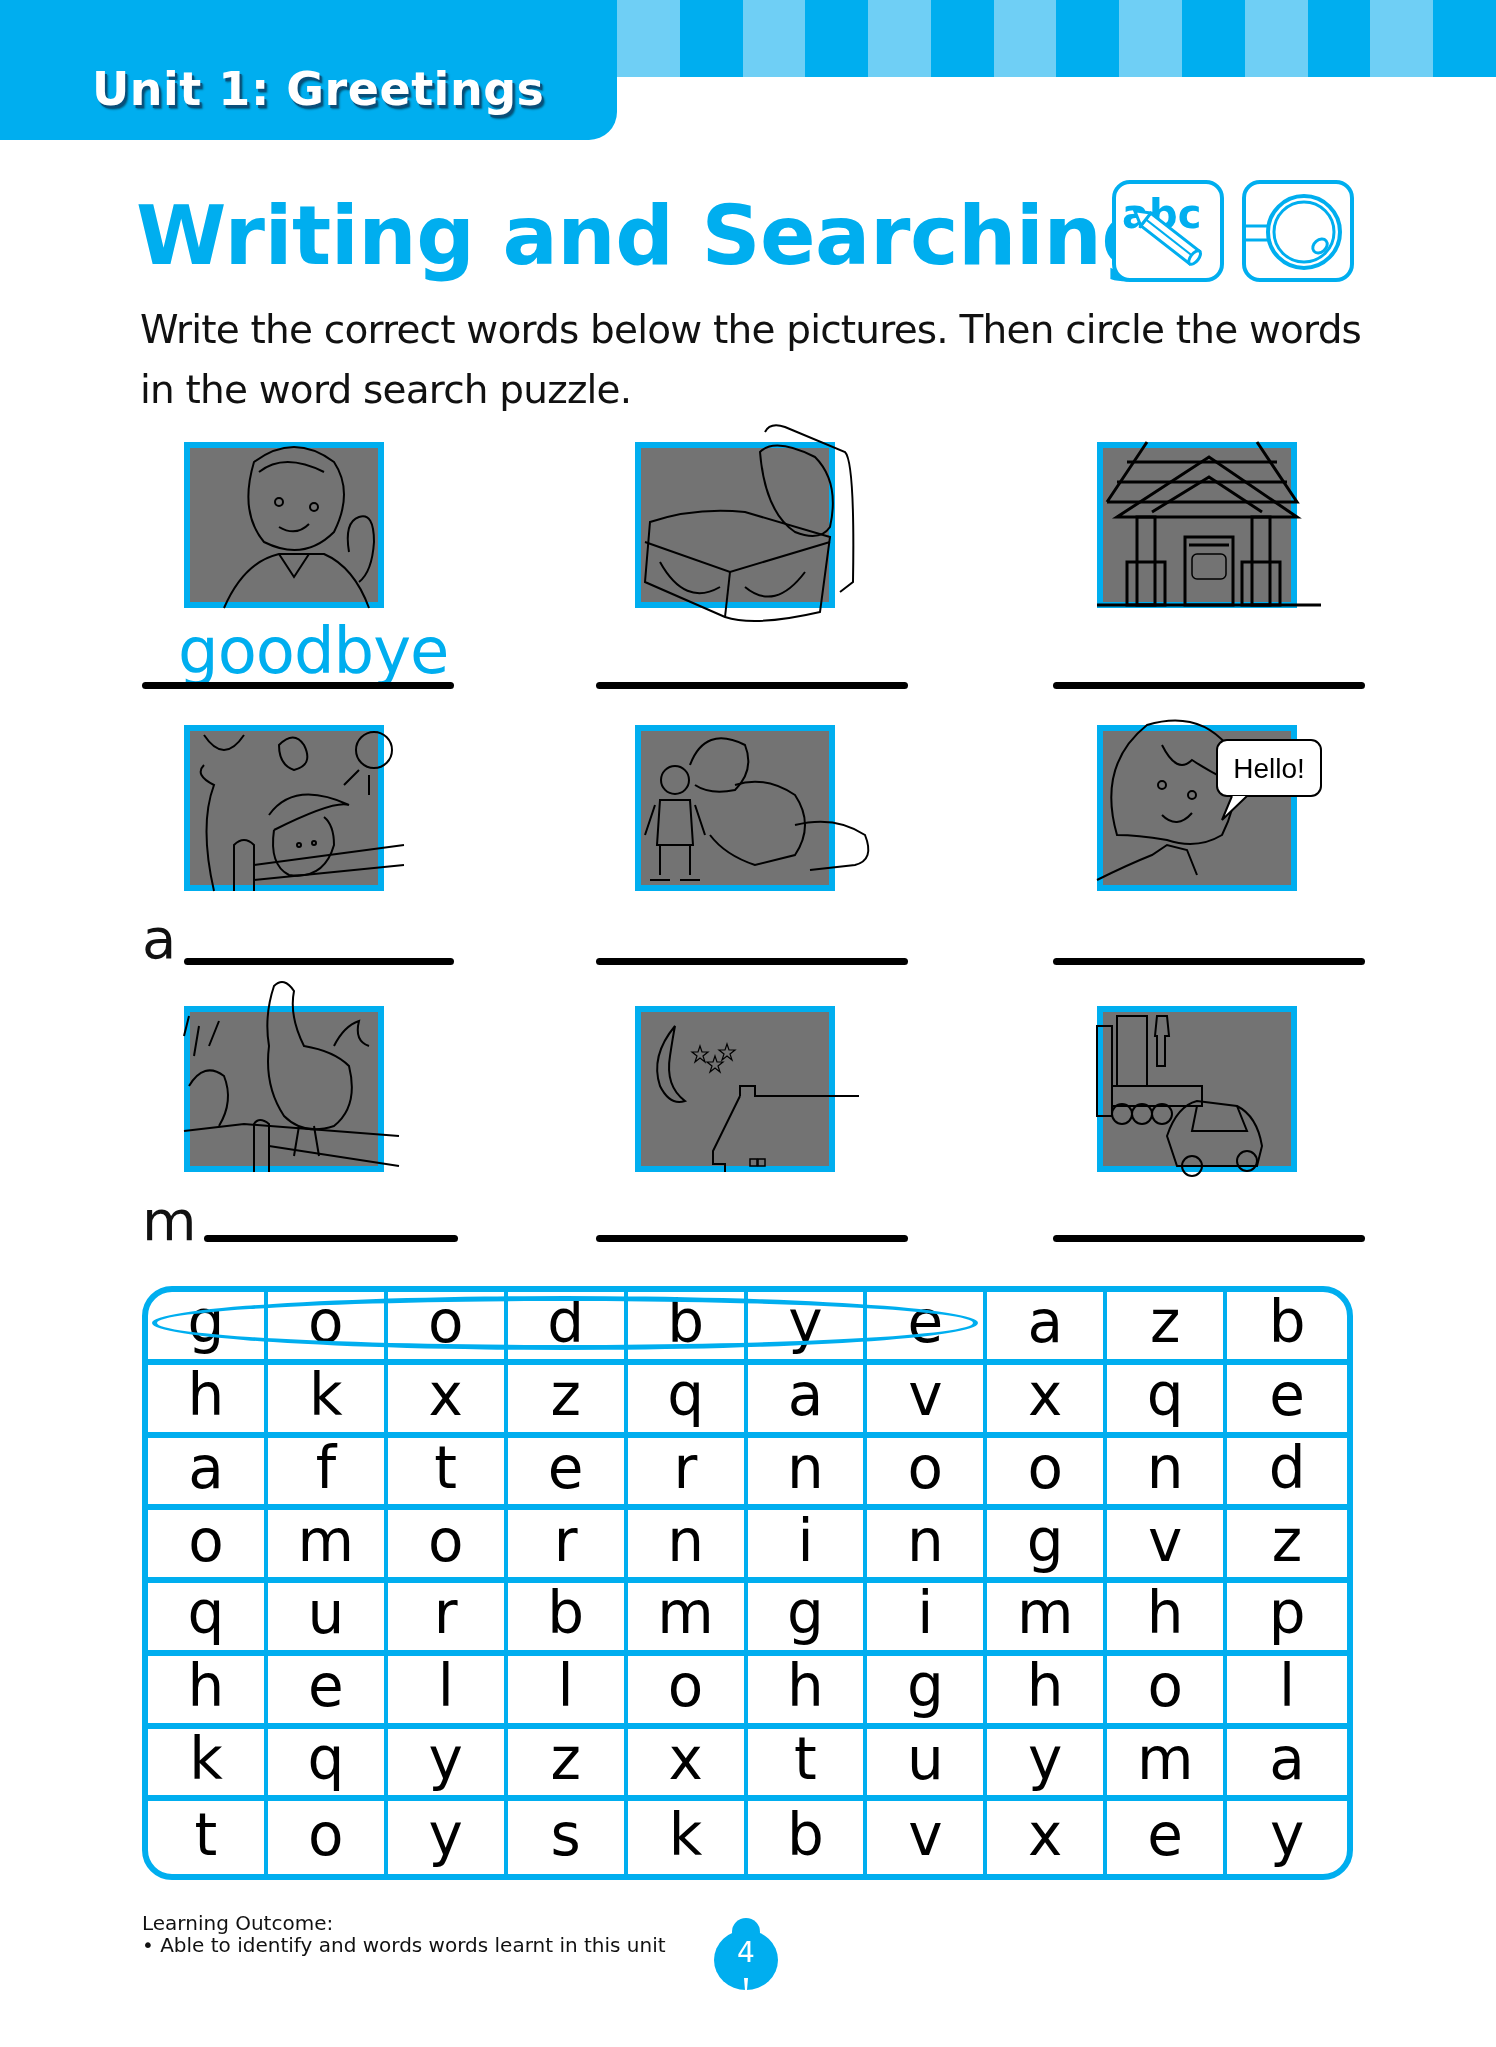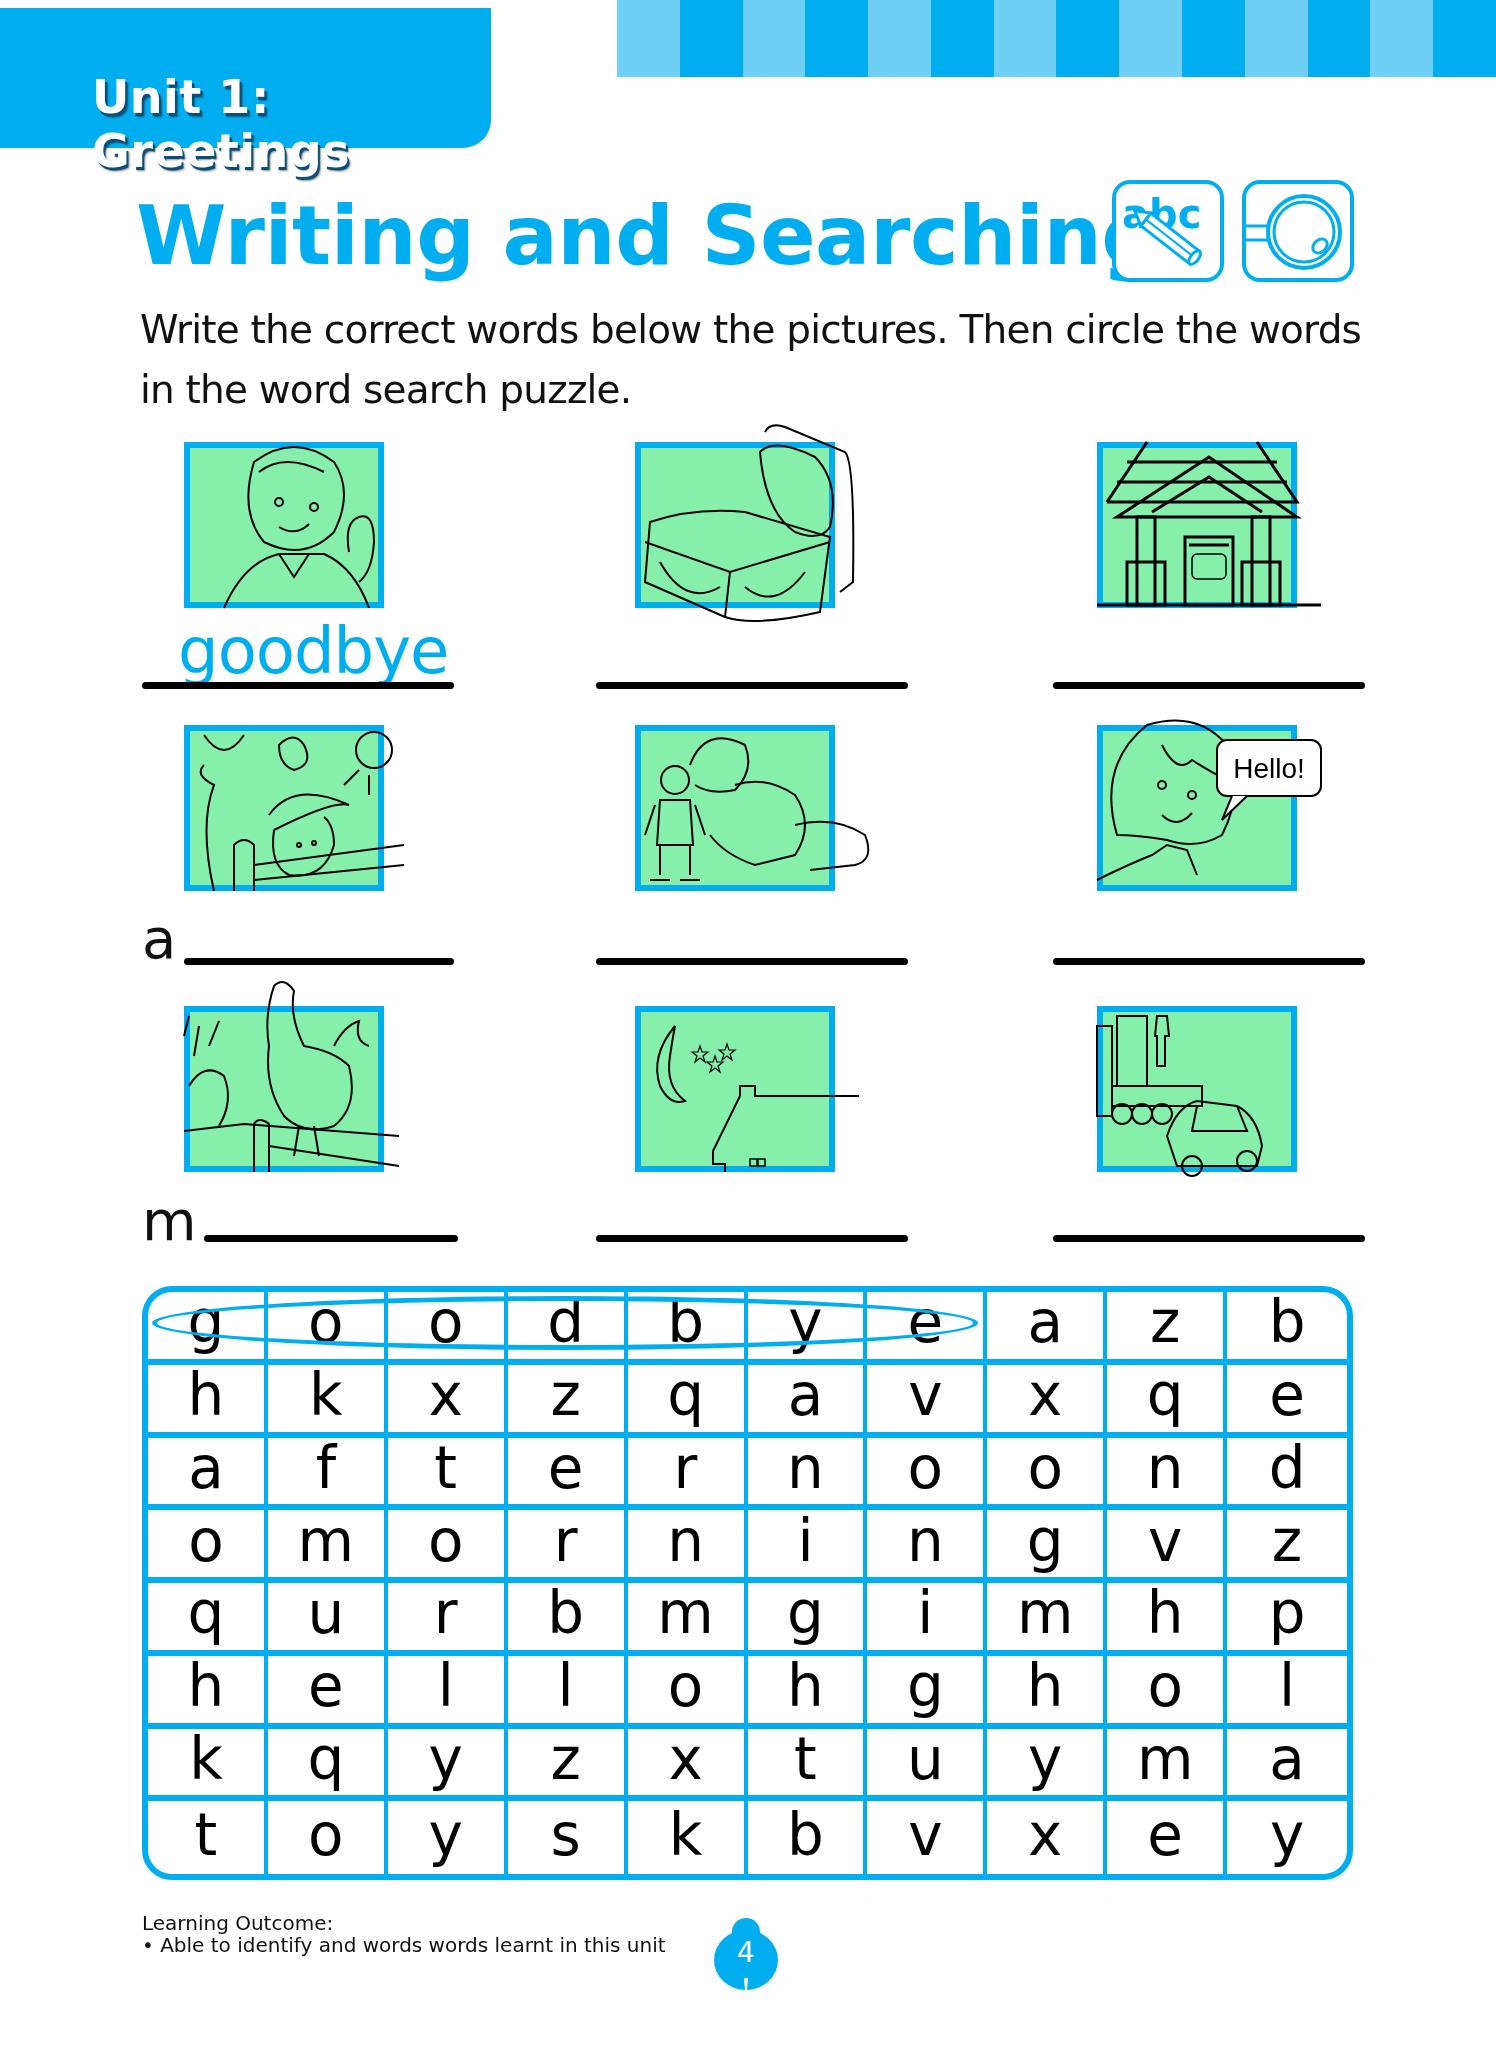--- a/index.html
+++ b/index.html
@@ -1,21 +1,21 @@
 <!DOCTYPE html>
 <html><head>
 <meta charset="utf-8">
 <style>
   * { box-sizing: border-box; margin: 0; padding: 0; }
   html, body { width: 1496px; height: 2047px; background: #ffffff; overflow: hidden; }
   body { position: relative; font-family: "DejaVu Sans", "Liberation Sans", sans-serif; color: #111; }
 
   
   .header-tab {
-    position: absolute; left: 0; top: 8px; width: 491px; height: 140px;
+    position: absolute; left: 0; top: 0; width: 617px; height: 140px;
     background: #00aeef; border-bottom-right-radius: 28px;
   }
   .header-title {
     position: absolute; left: 92px; top: 62px;
     font-family: "DejaVu Sans", sans-serif; font-weight: bold; font-size: 46px;
     color: #fff; letter-spacing: 0.5px;
     text-shadow: 2px 3px 0 #0a4f7a, 3px 4px 2px rgba(0,0,0,0.45);
   }
   .stripes {
     position: absolute; left: 617px; top: 0; width: 879px; height: 77px;
@@ -40,21 +40,21 @@
 
   .instructions {
     position: absolute; left: 140px; top: 300px; width: 1230px;
     font-family: "DejaVu Sans", sans-serif; font-size: 39px; line-height: 60px;
     color: #111; letter-spacing: -0.8px;
   }
 
   
   .pic {
     position: absolute; width: 200px; height: 166px;
-    border: 6px solid #00aeef; background: #86efac; overflow: visible;
+    border: 6px solid #00aeef; background: #737373; overflow: visible;
   }
   .pic svg { position: absolute; left: -6px; top: -6px; width: 224px; height: 166px; overflow: visible; }
   .answer-line {
     position: absolute; height: 7px; background: #000; border-radius: 4px; width: 312px;
   }
   .answer-text {
     position: absolute; font-family: "DejaVu Sans", sans-serif; font-size: 64px;
     color: #00aeef; letter-spacing: -1px;
   }
   .hint-letter {

